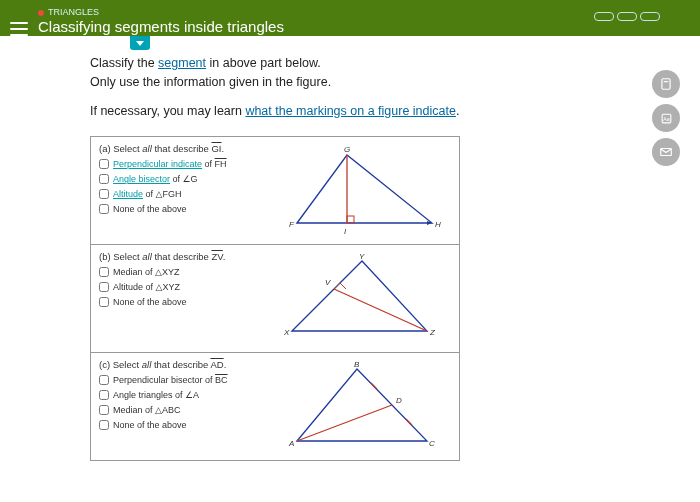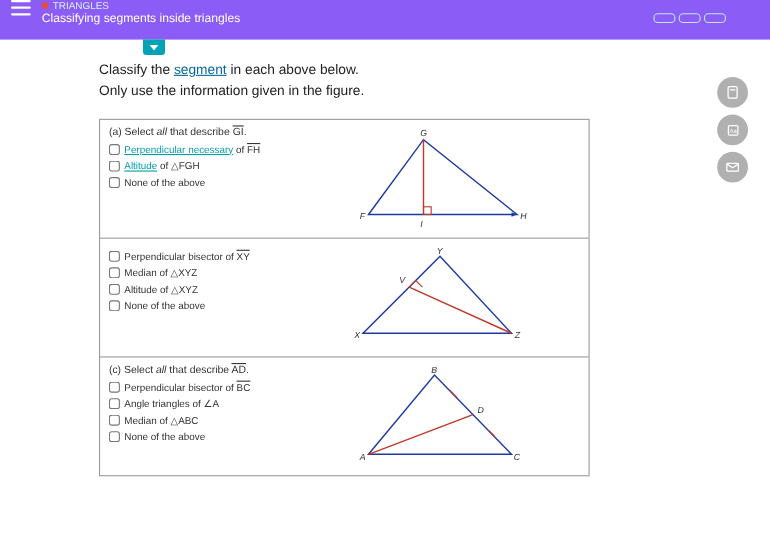--- a/index.html
+++ b/index.html
@@ -6,43 +6,43 @@
   body {
     margin: 0;
     font-family: Arial, Helvetica, sans-serif;
     background: #fff;
     width: 700px;
     height: 502px;
     overflow: hidden;
     position: relative;
   }
   .header {
-    background: #8b5cf6;
+    background: #4d7c0f;
     color: #fff;
     height: 36px;
     display: flex;
-    align-items: flex-start;
+    align-items: flex-end;
     padding: 0 10px;
     position: relative;
   }
   .hamburger {
     width: 18px; height: 14px;
     display: inline-block;
     margin-right: 10px;
     cursor: pointer;
   }
   .hamburger span, .hamburger::before, .hamburger::after {
     content: ""; display: block; height: 2px; background: #fff; border-radius: 1px;
   }
   .hamburger::before { margin-bottom: 4px; }
   .hamburger span { margin-bottom: 4px; }
   .header .titles { line-height: 1.2; }
   .header .cat { font-size: 9px; display: flex; align-items: center; gap: 4px; color: #d9f1f2;}
   .header .cat .dot { width:6px;height:6px;background:#e74c3c;border-radius:50%;display:inline-block;}
-  .header .title { font-size: 11px; }
+  .header .title { font-size: 15px; }
   .progress-slot {
     position: absolute; right: 40px; top: 12px;
     display: flex; gap: 3px;
   }
   .progress-slot .seg {
     width: 20px; height: 9px; border-radius: 4px; border:1px solid #bfe6e8; background:transparent;
   }
 
   .content {
     padding: 6px 90px 0 90px;
@@ -73,21 +73,21 @@
   }
   .circle-btn {
     width: 28px; height: 28px; border-radius: 50%;
     background: #b0b0b0; color:#fff;
     display:flex;align-items:center;justify-content:center;
     cursor:pointer; font-size:12px;
   }
 
   .problem-box {
     border: 1px solid #999;
-    width: 446px;
+    width: 370px;
     margin: 16px 0 11px 0;
     font-size: 9px;
     color: #333;
   }
   .part {
     border-bottom: 1px solid #999;
     display: flex;
     padding: 6px 6px 6px 8px;
     gap: 6px;
   }
@@ -155,33 +155,40 @@
     <svg width="14" height="14" viewBox="0 0 24 24" fill="none" stroke="#fff" stroke-width="2">
         <rect x="3" y="6" width="18" height="12" rx="1"></rect>
         <polyline points="3,7 12,13 21,7"></polyline>
       </svg>
   </div>
 </div>
 
 <div class="content">
   <div class="instructions">
     <p>
-      <span>Classify the </span><span class="link">segment</span><span> in each above below.</span><br>
+      <span>Classify the </span><span class="link">segment</span><span> in above part below.</span><br>
       <span>Only use the information given in the figure.</span><br>
+    </p>
+    <p>
+      <span>If necessary, you may learn </span><span class="link">what the markings on a figure indicate</span><span>.</span>
     </p>
   </div>
 
   <div class="problem-box" id="problem-box">
 
   <div class="part">
         <div class="options">
           <div class="prompt">(a)  Select <i>all</i> that describe <span class="overline">GI</span>.</div>
           <label class="opt">
             <input type="checkbox" style="">
-            <span><span class="optlink">Perpendicular necessary</span> of <span class="overline">FH</span></span>
+            <span><span class="optlink">Perpendicular indicate</span> of <span class="overline">FH</span></span>
+          </label>
+          <label class="opt">
+            <input type="checkbox" style="">
+            <span><span class="optlink">Angle bisector</span> of ∠G</span>
           </label>
           <label class="opt">
             <input type="checkbox" style="">
             <span><span class="optlink">Altitude</span> of △FGH</span>
           </label>
           <label class="opt">
             <input type="checkbox" style="">
             <span>None of the above</span>
           </label>
         </div>
@@ -193,24 +200,21 @@
       <polygon points="155,80 150,78 150,82" fill="#1e3aa0"></polygon>
       <text class="vlab" x="67" y="9">G</text>
       <text class="vlab" x="12" y="84">F</text>
       <text class="vlab" x="158" y="84">H</text>
       <text class="vlab" x="67" y="91">I</text>
     </svg>
         </div>
       </div>
       <div class="part">
         <div class="options">
-          <label class="opt">
-            <input type="checkbox" style="">
-            <span>Perpendicular bisector of <span class="overline">XY</span></span>
-          </label>
+          <div class="prompt">(b)  Select <i>all</i> that describe <span class="overline">ZV</span>.</div>
           <label class="opt">
             <input type="checkbox" style="">
             <span>Median of △XYZ</span>
           </label>
           <label class="opt">
             <input type="checkbox" style="">
             <span>Altitude of △XYZ</span>
           </label>
           <label class="opt">
             <input type="checkbox" style="">

